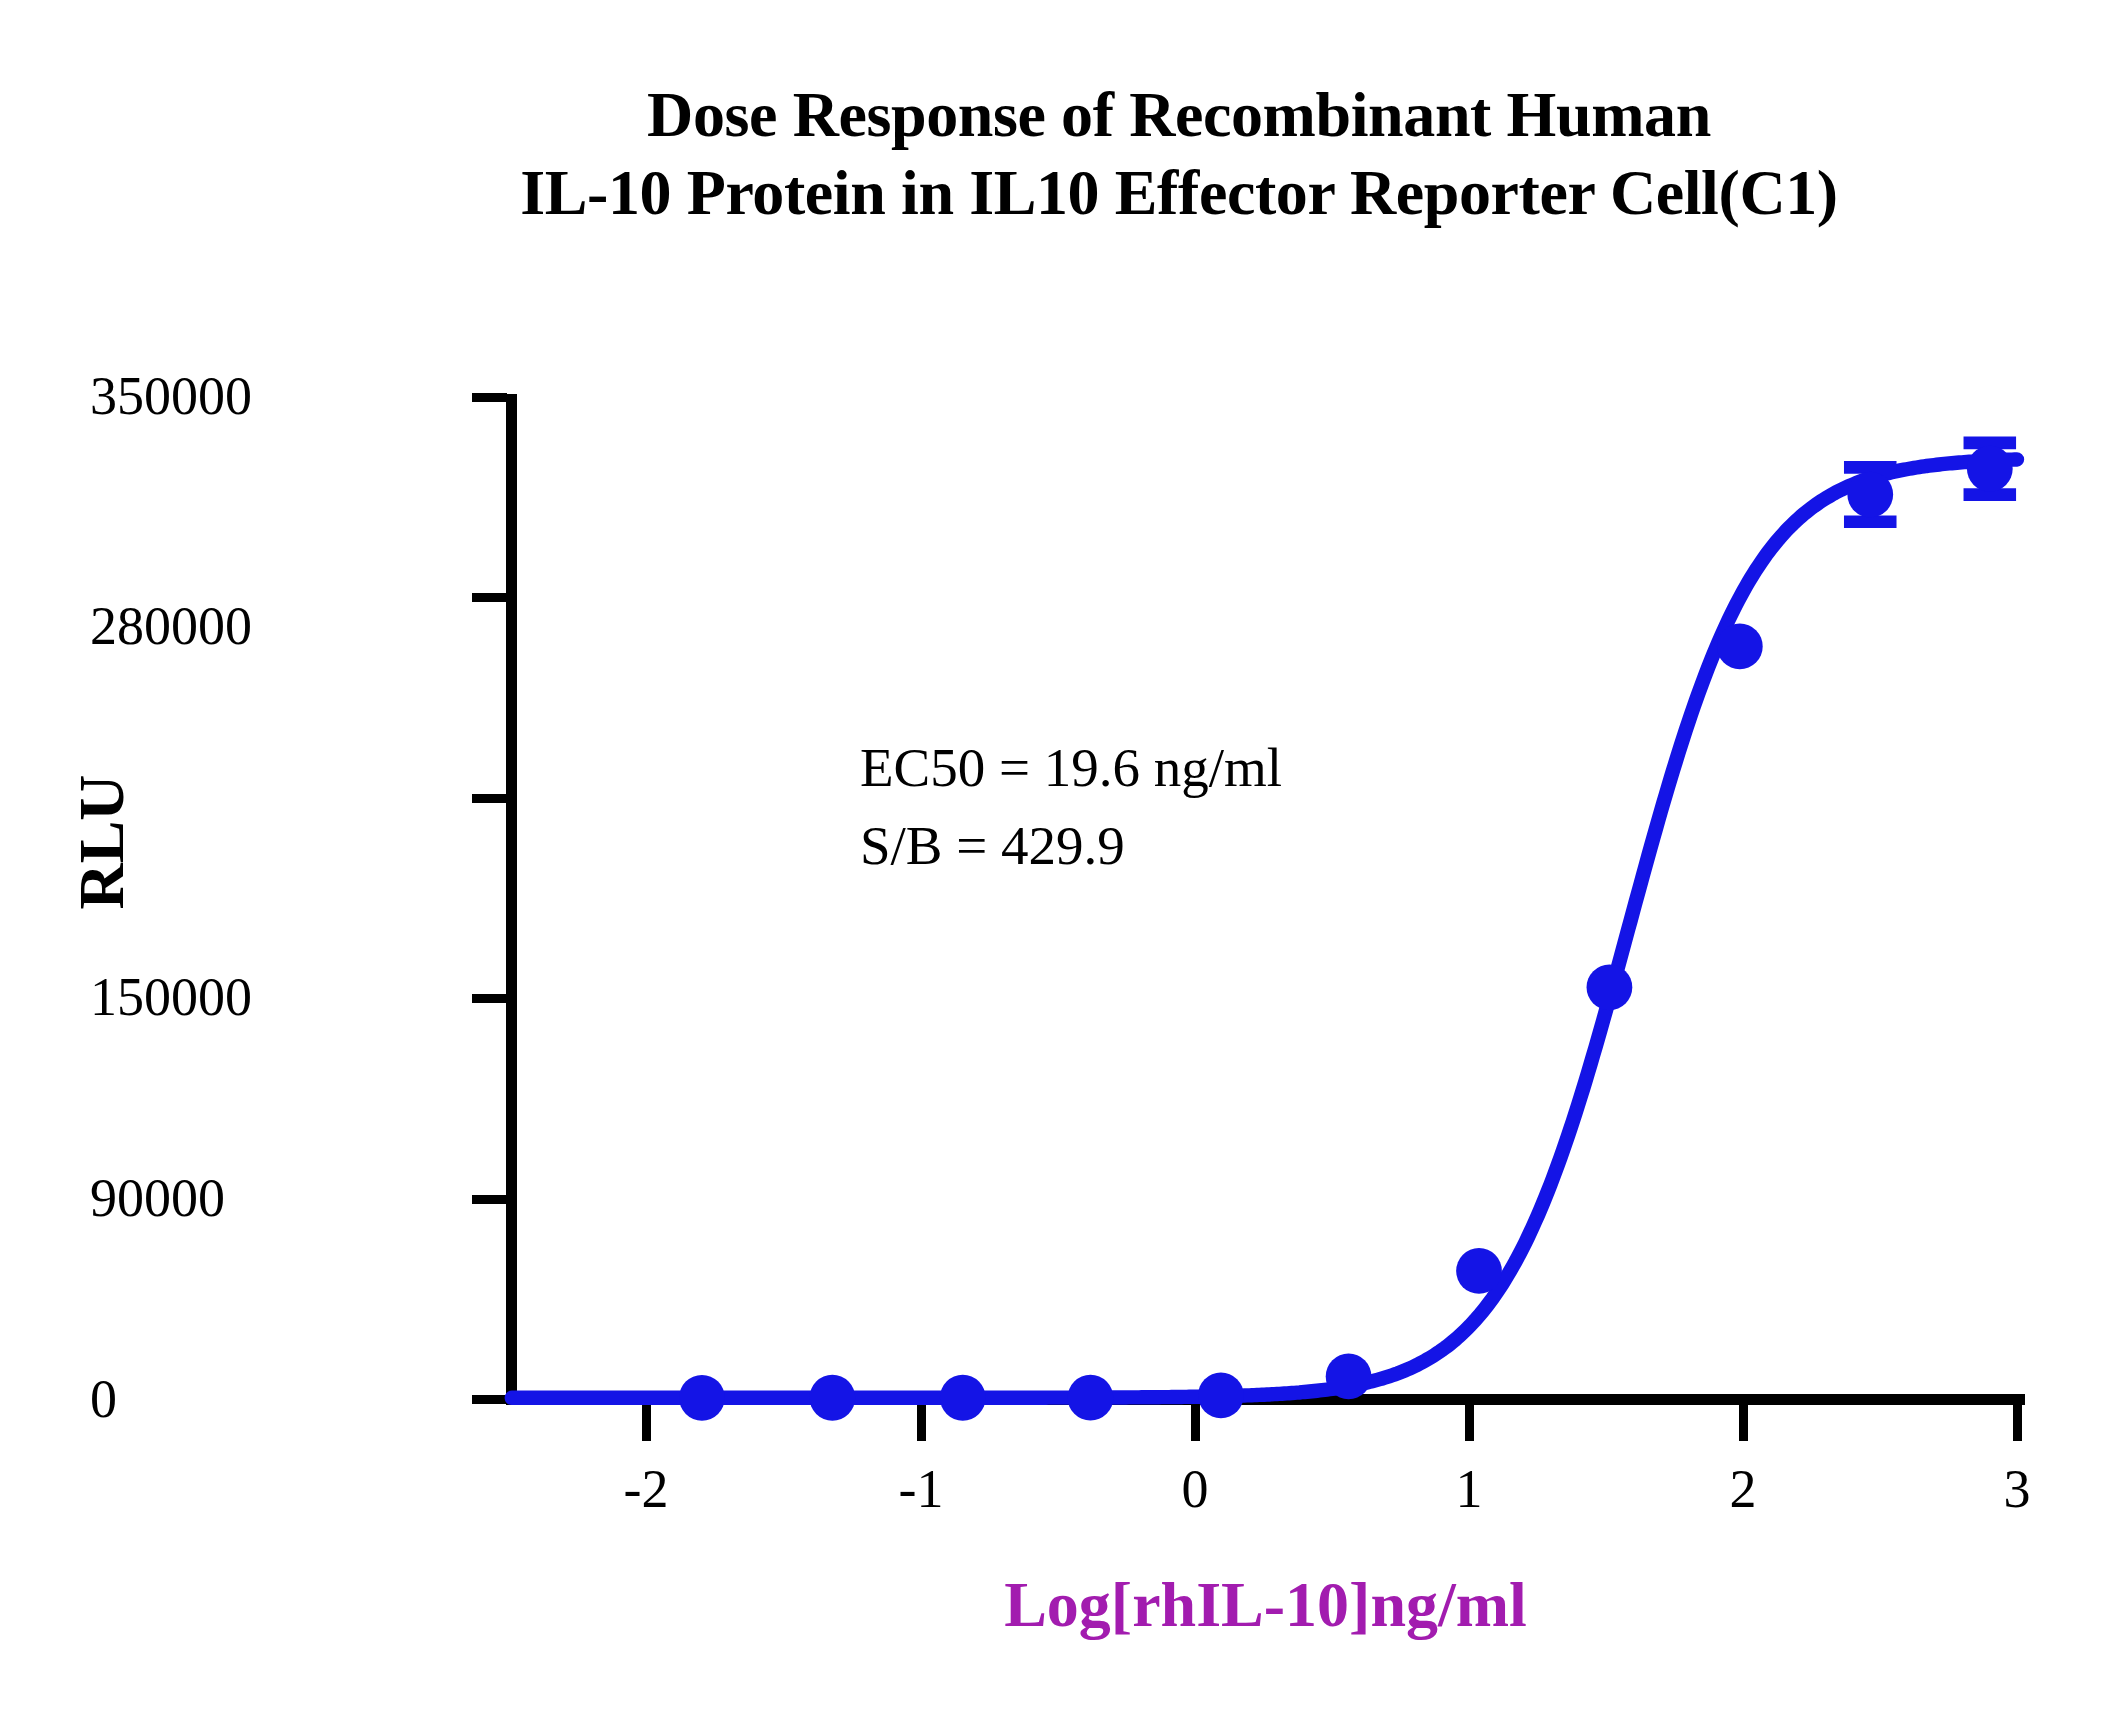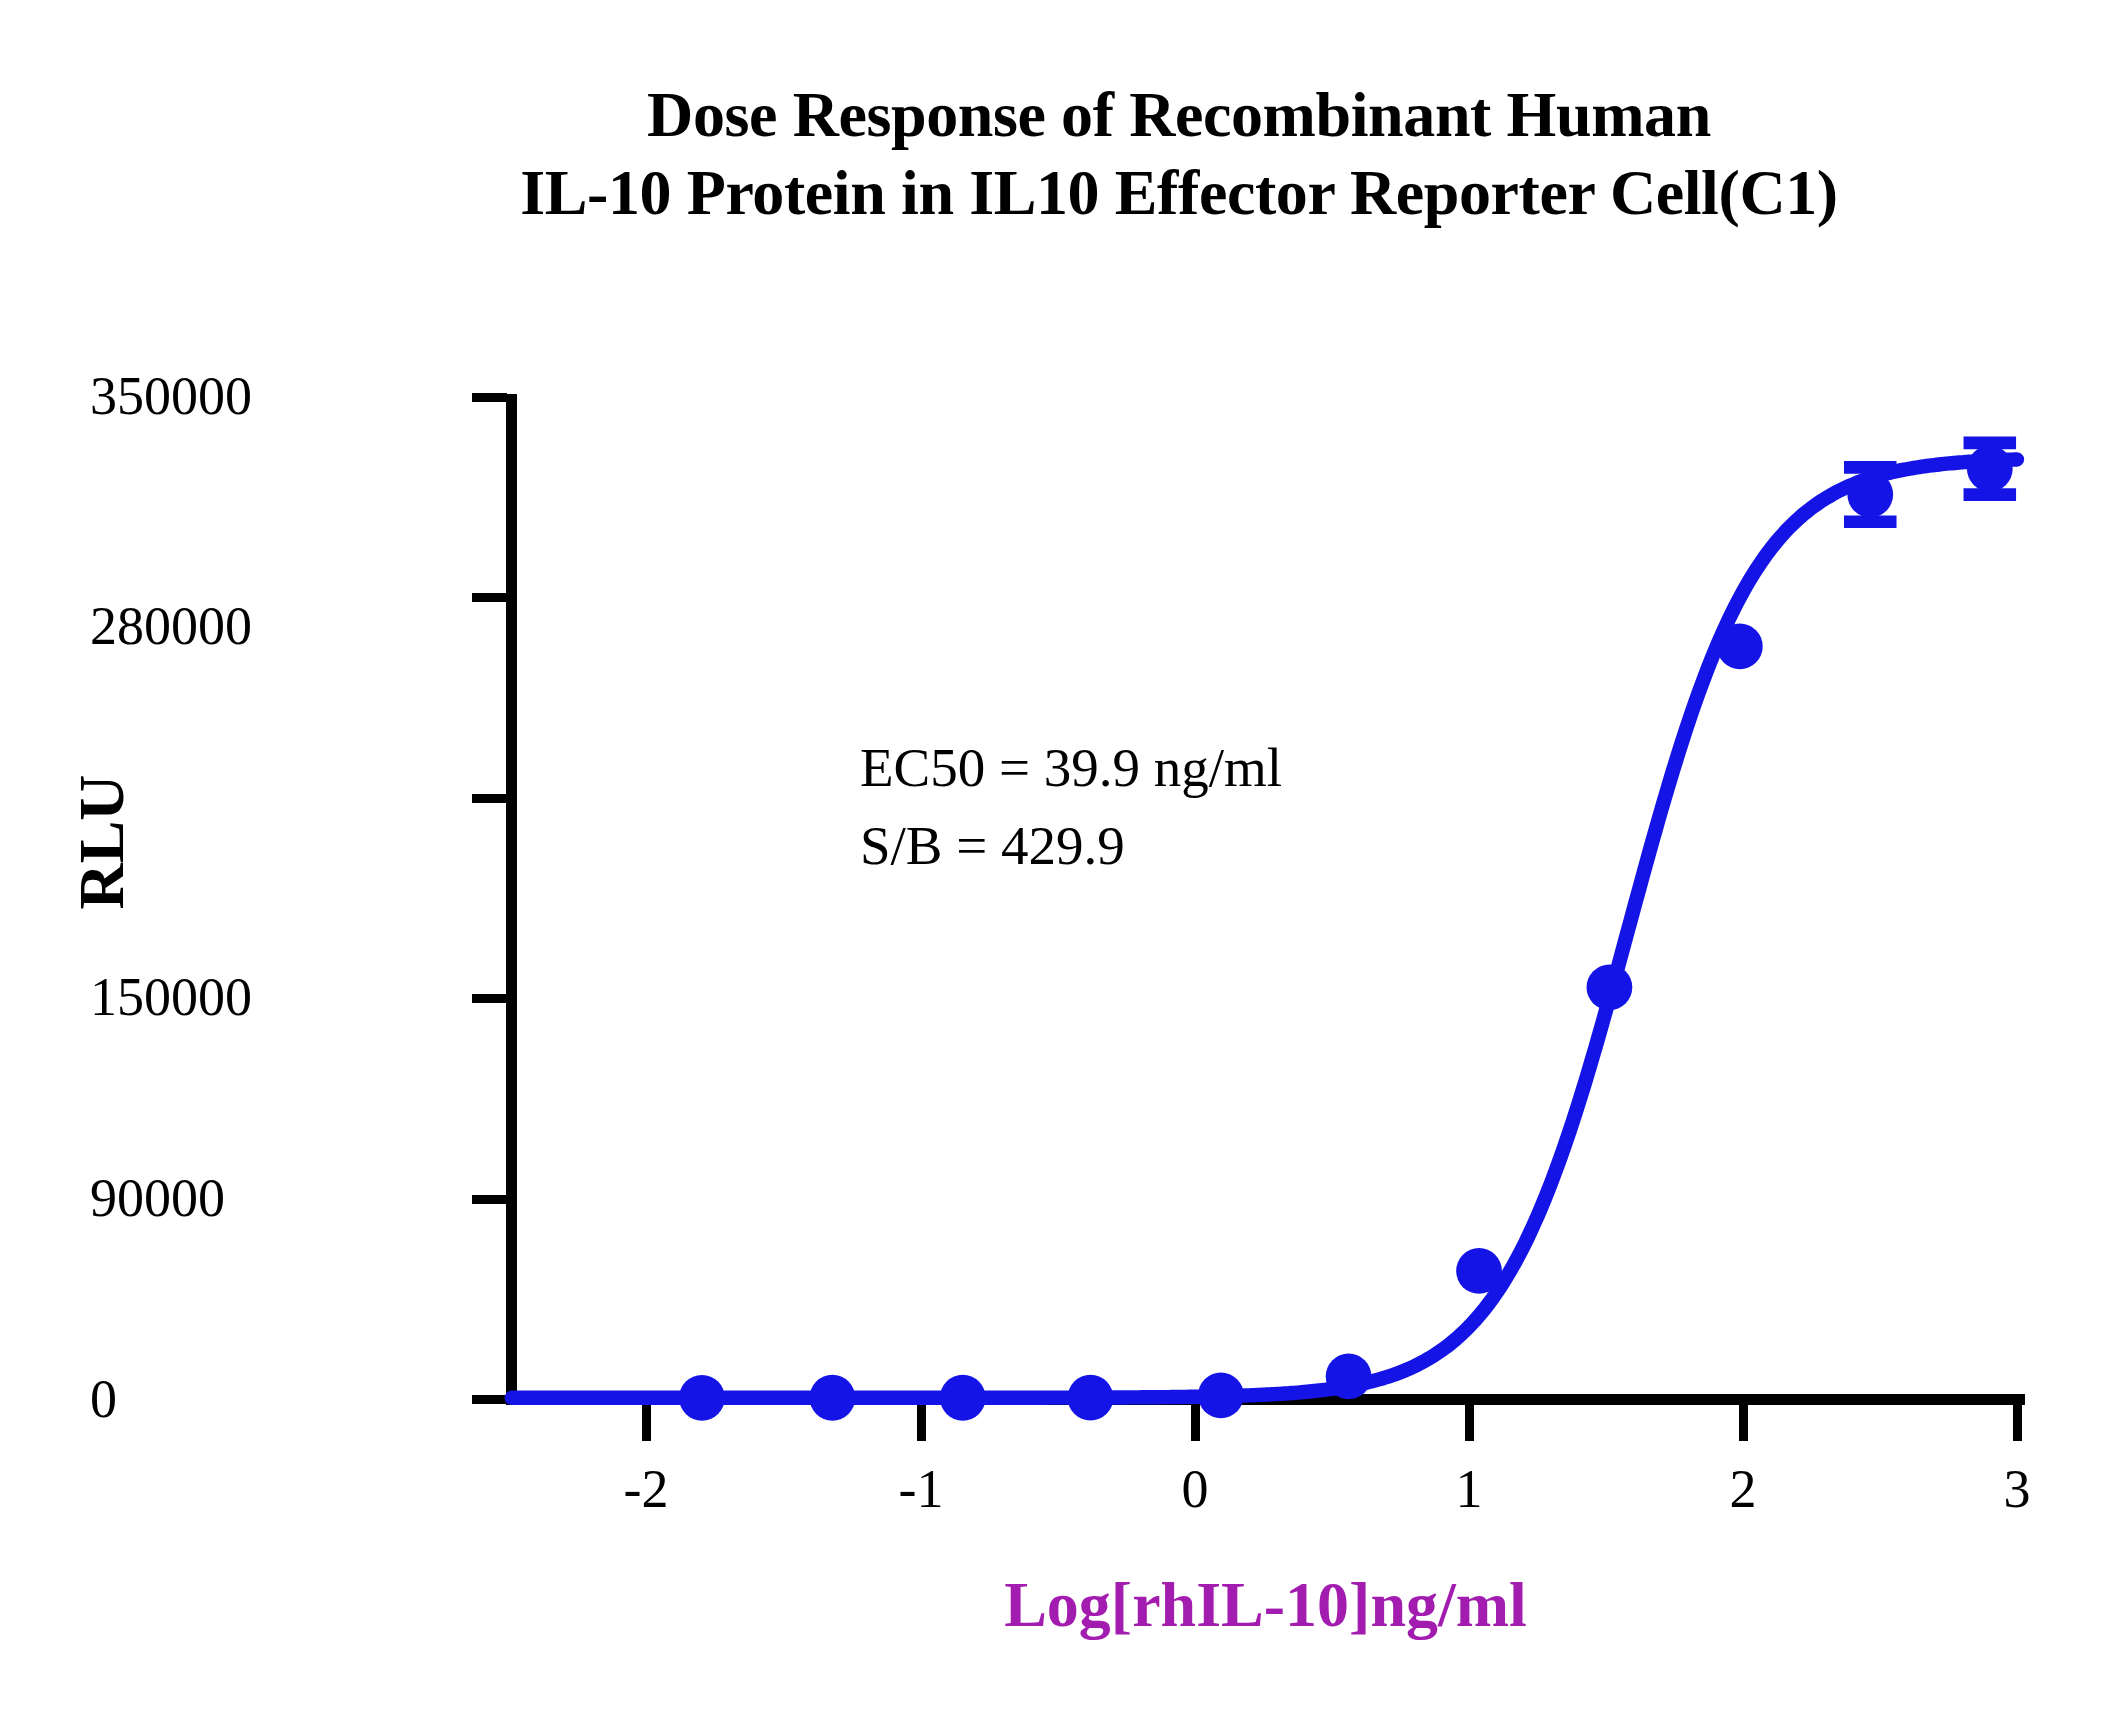--- a/index.html
+++ b/index.html
@@ -84,21 +84,21 @@
     <div class="xtick-label" style="left:794px;top:1458px;width:254px;">-1</div>
     <div class="xtick-label" style="left:1068px;top:1458px;width:254px;">0</div>
     <div class="xtick-label" style="left:1342px;top:1458px;width:254px;">1</div>
     <div class="xtick-label" style="left:1616px;top:1458px;width:254px;">2</div>
     <div class="xtick-label" style="left:1890px;top:1458px;width:254px;">3</div>
 
     <div id="ylabel">RLU</div>
     <div id="xlabel">Log[rhIL-10]ng/ml</div>
 
     <div id="annotations">
-      <div>EC50 = 39.9 ng/ml</div>
+      <div>EC50 = 19.6 ng/ml</div>
       <div>S/B = 429.9</div>
     </div>
 
     <svg id="datalayer" viewBox="0 0 5566 4096" preserveAspectRatio="none" xmlns="http://www.w3.org/2000/svg">
       <g id="fitline-group">
           <path d="M1208.0,3298.0L1213.9,3298.0L1219.8,3298.0L1225.8,3298.0L1231.7,3298.0L1237.6,3298.0L1243.5,3298.0L1249.5,3298.0L1255.4,3298.0L1261.3,3298.0L1267.2,3298.0L1273.1,3298.0L1279.1,3298.0L1285.0,3298.0L1290.9,3298.0L1296.8,3298.0L1302.7,3298.0L1308.7,3298.0L1314.6,3298.0L1320.5,3298.0L1326.4,3298.0L1332.4,3298.0L1338.3,3298.0L1344.2,3298.0L1350.1,3298.0L1356.0,3298.0L1362.0,3298.0L1367.9,3298.0L1373.8,3298.0L1379.7,3298.0L1385.7,3298.0L1391.6,3298.0L1397.5,3298.0L1403.4,3298.0L1409.3,3298.0L1415.3,3298.0L1421.2,3298.0L1427.1,3298.0L1433.0,3298.0L1438.9,3298.0L1444.9,3298.0L1450.8,3298.0L1456.7,3298.0L1462.6,3298.0L1468.6,3298.0L1474.5,3298.0L1480.4,3298.0L1486.3,3298.0L1492.2,3298.0L1498.2,3298.0L1504.1,3298.0L1510.0,3298.0L1515.9,3298.0L1521.8,3298.0L1527.8,3298.0L1533.7,3298.0L1539.6,3298.0L1545.5,3298.0L1551.5,3298.0L1557.4,3298.0L1563.3,3298.0L1569.2,3298.0L1575.1,3298.0L1581.1,3298.0L1587.0,3298.0L1592.9,3298.0L1598.8,3298.0L1604.8,3298.0L1610.7,3298.0L1616.6,3298.0L1622.5,3298.0L1628.4,3298.0L1634.4,3298.0L1640.3,3298.0L1646.2,3298.0L1652.1,3298.0L1658.0,3298.0L1664.0,3298.0L1669.9,3298.0L1675.8,3298.0L1681.7,3298.0L1687.7,3298.0L1693.6,3298.0L1699.5,3298.0L1705.4,3298.0L1711.3,3298.0L1717.3,3298.0L1723.2,3298.0L1729.1,3298.0L1735.0,3298.0L1741.0,3298.0L1746.9,3298.0L1752.8,3298.0L1758.7,3298.0L1764.6,3298.0L1770.6,3298.0L1776.5,3298.0L1782.4,3298.0L1788.3,3298.0L1794.2,3298.0L1800.2,3298.0L1806.1,3298.0L1812.0,3298.0L1817.9,3298.0L1823.9,3298.0L1829.8,3298.0L1835.7,3298.0L1841.6,3298.0L1847.5,3298.0L1853.5,3298.0L1859.4,3298.0L1865.3,3298.0L1871.2,3298.0L1877.1,3298.0L1883.1,3298.0L1889.0,3298.0L1894.9,3298.0L1900.8,3298.0L1906.8,3298.0L1912.7,3298.0L1918.6,3298.0L1924.5,3298.0L1930.4,3298.0L1936.4,3298.0L1942.3,3298.0L1948.2,3298.0L1954.1,3298.0L1960.1,3298.0L1966.0,3298.0L1971.9,3298.0L1977.8,3298.0L1983.7,3298.0L1989.7,3298.0L1995.6,3298.0L2001.5,3298.0L2007.4,3298.0L2013.3,3298.0L2019.3,3298.0L2025.2,3298.0L2031.1,3298.0L2037.0,3298.0L2043.0,3298.0L2048.9,3298.0L2054.8,3298.0L2060.7,3298.0L2066.6,3298.0L2072.6,3298.0L2078.5,3298.0L2084.4,3298.0L2090.3,3298.0L2096.3,3298.0L2102.2,3298.0L2108.1,3298.0L2114.0,3298.0L2119.9,3298.0L2125.9,3298.0L2131.8,3298.0L2137.7,3298.0L2143.6,3298.0L2149.5,3298.0L2155.5,3298.0L2161.4,3298.0L2167.3,3298.0L2173.2,3298.0L2179.2,3298.0L2185.1,3298.0L2191.0,3298.0L2196.9,3298.0L2202.8,3298.0L2208.8,3298.0L2214.7,3298.0L2220.6,3298.0L2226.5,3297.9L2232.4,3297.9L2238.4,3297.9L2244.3,3297.9L2250.2,3297.9L2256.1,3297.9L2262.1,3297.9L2268.0,3297.9L2273.9,3297.9L2279.8,3297.9L2285.7,3297.9L2291.7,3297.9L2297.6,3297.9L2303.5,3297.9L2309.4,3297.9L2315.4,3297.9L2321.3,3297.9L2327.2,3297.9L2333.1,3297.9L2339.0,3297.9L2345.0,3297.9L2350.9,3297.9L2356.8,3297.9L2362.7,3297.9L2368.6,3297.9L2374.6,3297.9L2380.5,3297.9L2386.4,3297.9L2392.3,3297.9L2398.3,3297.8L2404.2,3297.8L2410.1,3297.8L2416.0,3297.8L2421.9,3297.8L2427.9,3297.8L2433.8,3297.8L2439.7,3297.8L2445.6,3297.8L2451.6,3297.8L2457.5,3297.8L2463.4,3297.8L2469.3,3297.8L2475.2,3297.7L2481.2,3297.7L2487.1,3297.7L2493.0,3297.7L2498.9,3297.7L2504.8,3297.7L2510.8,3297.7L2516.7,3297.7L2522.6,3297.7L2528.5,3297.6L2534.5,3297.6L2540.4,3297.6L2546.3,3297.6L2552.2,3297.6L2558.1,3297.6L2564.1,3297.5L2570.0,3297.5L2575.9,3297.5L2581.8,3297.5L2587.7,3297.5L2593.7,3297.5L2599.6,3297.4L2605.5,3297.4L2611.4,3297.4L2617.4,3297.4L2623.3,3297.3L2629.2,3297.3L2635.1,3297.3L2641.0,3297.2L2647.0,3297.2L2652.9,3297.2L2658.8,3297.2L2664.7,3297.1L2670.7,3297.1L2676.6,3297.0L2682.5,3297.0L2688.4,3297.0L2694.3,3296.9L2700.3,3296.9L2706.2,3296.8L2712.1,3296.8L2718.0,3296.7L2723.9,3296.7L2729.9,3296.6L2735.8,3296.6L2741.7,3296.5L2747.6,3296.5L2753.6,3296.4L2759.5,3296.4L2765.4,3296.3L2771.3,3296.2L2777.2,3296.1L2783.2,3296.1L2789.1,3296.0L2795.0,3295.9L2800.9,3295.8L2806.8,3295.7L2812.8,3295.7L2818.7,3295.6L2824.6,3295.5L2830.5,3295.4L2836.5,3295.3L2842.4,3295.1L2848.3,3295.0L2854.2,3294.9L2860.1,3294.8L2866.1,3294.7L2872.0,3294.5L2877.9,3294.4L2883.8,3294.2L2889.8,3294.1L2895.7,3293.9L2901.6,3293.8L2907.5,3293.6L2913.4,3293.4L2919.4,3293.2L2925.3,3293.1L2931.2,3292.9L2937.1,3292.7L2943.0,3292.4L2949.0,3292.2L2954.9,3292.0L2960.8,3291.7L2966.7,3291.5L2972.7,3291.2L2978.6,3291.0L2984.5,3290.7L2990.4,3290.4L2996.3,3290.1L3002.3,3289.8L3008.2,3289.4L3014.1,3289.1L3020.0,3288.8L3026.0,3288.4L3031.9,3288.0L3037.8,3287.6L3043.7,3287.2L3049.6,3286.8L3055.6,3286.3L3061.5,3285.8L3067.4,3285.4L3073.3,3284.8L3079.2,3284.3L3085.2,3283.8L3091.1,3283.2L3097.0,3282.6L3102.9,3282.0L3108.9,3281.4L3114.8,3280.7L3120.7,3280.0L3126.6,3279.3L3132.5,3278.6L3138.5,3277.8L3144.4,3277.0L3150.3,3276.2L3156.2,3275.3L3162.2,3274.4L3168.1,3273.4L3174.0,3272.5L3179.9,3271.5L3185.8,3270.4L3191.8,3269.3L3197.7,3268.2L3203.6,3267.0L3209.5,3265.8L3215.4,3264.5L3221.4,3263.2L3227.3,3261.8L3233.2,3260.4L3239.1,3258.9L3245.1,3257.4L3251.0,3255.8L3256.9,3254.1L3262.8,3252.4L3268.7,3250.6L3274.7,3248.7L3280.6,3246.8L3286.5,3244.8L3292.4,3242.7L3298.3,3240.6L3304.3,3238.3L3310.2,3236.0L3316.1,3233.6L3322.0,3231.1L3328.0,3228.5L3333.9,3225.8L3339.8,3223.0L3345.7,3220.1L3351.6,3217.0L3357.6,3213.9L3363.5,3210.7L3369.4,3207.3L3375.3,3203.8L3381.3,3200.2L3387.2,3196.5L3393.1,3192.6L3399.0,3188.6L3404.9,3184.4L3410.9,3180.1L3416.8,3175.6L3422.7,3171.0L3428.6,3166.2L3434.5,3161.3L3440.5,3156.1L3446.4,3150.8L3452.3,3145.3L3458.2,3139.6L3464.2,3133.7L3470.1,3127.7L3476.0,3121.4L3481.9,3114.9L3487.8,3108.1L3493.8,3101.2L3499.7,3094.0L3505.6,3086.6L3511.5,3079.0L3517.4,3071.1L3523.4,3063.0L3529.3,3054.6L3535.2,3045.9L3541.1,3037.0L3547.1,3027.8L3553.0,3018.3L3558.9,3008.6L3564.8,2998.5L3570.7,2988.2L3576.7,2977.6L3582.6,2966.6L3588.5,2955.4L3594.4,2943.8L3600.4,2932.0L3606.3,2919.8L3612.2,2907.3L3618.1,2894.5L3624.0,2881.3L3630.0,2867.8L3635.9,2854.0L3641.8,2839.9L3647.7,2825.4L3653.6,2810.6L3659.6,2795.5L3665.5,2780.1L3671.4,2764.3L3677.3,2748.2L3683.3,2731.8L3689.2,2715.0L3695.1,2697.9L3701.0,2680.6L3706.9,2662.9L3712.9,2644.9L3718.8,2626.6L3724.7,2608.1L3730.6,2589.2L3736.6,2570.1L3742.5,2550.8L3748.4,2531.2L3754.3,2511.3L3760.2,2491.2L3766.2,2470.9L3772.1,2450.4L3778.0,2429.7L3783.9,2408.8L3789.8,2387.8L3795.8,2366.6L3801.7,2345.3L3807.6,2323.8L3813.5,2302.3L3819.5,2280.7L3825.4,2259.0L3831.3,2237.2L3837.2,2215.4L3843.1,2193.6L3849.1,2171.8L3855.0,2150.0L3860.9,2128.2L3866.8,2106.5L3872.8,2084.8L3878.7,2063.2L3884.6,2041.7L3890.5,2020.3L3896.4,1999.1L3902.4,1978.0L3908.3,1957.0L3914.2,1936.2L3920.1,1915.6L3926.0,1895.3L3932.0,1875.1L3937.9,1855.1L3943.8,1835.4L3949.7,1815.9L3955.7,1796.7L3961.6,1777.7L3967.5,1759.0L3973.4,1740.6L3979.3,1722.5L3985.3,1704.6L3991.2,1687.1L3997.1,1669.9L4003.0,1653.0L4008.9,1636.4L4014.9,1620.2L4020.8,1604.3L4026.7,1588.7L4032.6,1573.4L4038.6,1558.4L4044.5,1543.8L4050.4,1529.5L4056.3,1515.6L4062.2,1501.9L4068.2,1488.6L4074.1,1475.7L4080.0,1463.0L4085.9,1450.7L4091.9,1438.7L4097.8,1427.0L4103.7,1415.6L4109.6,1404.5L4115.5,1393.7L4121.5,1383.2L4127.4,1373.1L4133.3,1363.2L4139.2,1353.6L4145.1,1344.2L4151.1,1335.2L4157.0,1326.4L4162.9,1317.9L4168.8,1309.6L4174.8,1301.6L4180.7,1293.9L4186.6,1286.4L4192.5,1279.1L4198.4,1272.0L4204.4,1265.2L4210.3,1258.6L4216.2,1252.2L4222.1,1246.0L4228.1,1240.1L4234.0,1234.3L4239.9,1228.7L4245.8,1223.3L4251.7,1218.1L4257.7,1213.0L4263.6,1208.2L4269.5,1203.5L4275.4,1198.9L4281.3,1194.5L4287.3,1190.3L4293.2,1186.2L4299.1,1182.3L4305.0,1178.5L4311.0,1174.8L4316.9,1171.3L4322.8,1167.8L4328.7,1164.5L4334.6,1161.4L4340.6,1158.3L4346.5,1155.3L4352.4,1152.5L4358.3,1149.8L4364.2,1147.1L4370.2,1144.6L4376.1,1142.1L4382.0,1139.7L4387.9,1137.4L4393.9,1135.2L4399.8,1133.1L4405.7,1131.1L4411.6,1129.1L4417.5,1127.2L4423.5,1125.4L4429.4,1123.7L4435.3,1122.0L4441.2,1120.3L4447.2,1118.8L4453.1,1117.3L4459.0,1115.8L4464.9,1114.4L4470.8,1113.1L4476.8,1111.8L4482.7,1110.5L4488.6,1109.3L4494.5,1108.2L4500.4,1107.1L4506.4,1106.0L4512.3,1105.0L4518.2,1104.0L4524.1,1103.0L4530.1,1102.1L4536.0,1101.2L4541.9,1100.4L4547.8,1099.5L4553.7,1098.8L4559.7,1098.0L4565.6,1097.3L4571.5,1096.6L4577.4,1095.9L4583.4,1095.2L4589.3,1094.6L4595.2,1094.0L4601.1,1093.4L4607.0,1092.9L4613.0,1092.4L4618.9,1091.8L4624.8,1091.3L4630.7,1090.9L4636.6,1090.4L4642.6,1090.0L4648.5,1089.6L4654.4,1089.1L4660.3,1088.8L4666.3,1088.4L4672.2,1088.0L4678.1,1087.7L4684.0,1087.3L4689.9,1087.0L4695.9,1086.7L4701.8,1086.4L4707.7,1086.1L4713.6,1085.8L4719.5,1085.6L4725.5,1085.3L4731.4,1085.1L4737.3,1084.8L4743.2,1084.6L4749.2,1084.4L4755.1,1084.2L4761.0,1084.0" fill="none" stroke="#1414e6" stroke-width="34" stroke-linecap="round"></path>
         </g>
       <g id="errbar-group">
           <line x1="4414.678700361012" x2="4414.678700361012" y1="1102.62" y2="1231.06" stroke="#1414e6" stroke-width="26"></line>
           <line x1="4352.678700361012" x2="4476.678700361012" y1="1102.62" y2="1102.62" stroke="#1414e6" stroke-width="30"></line>

